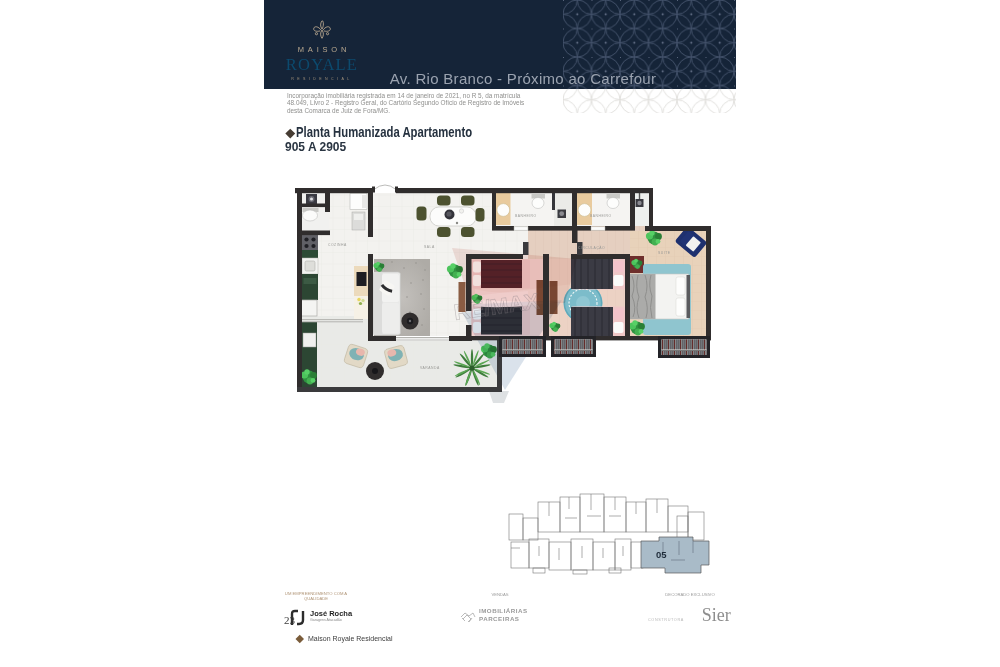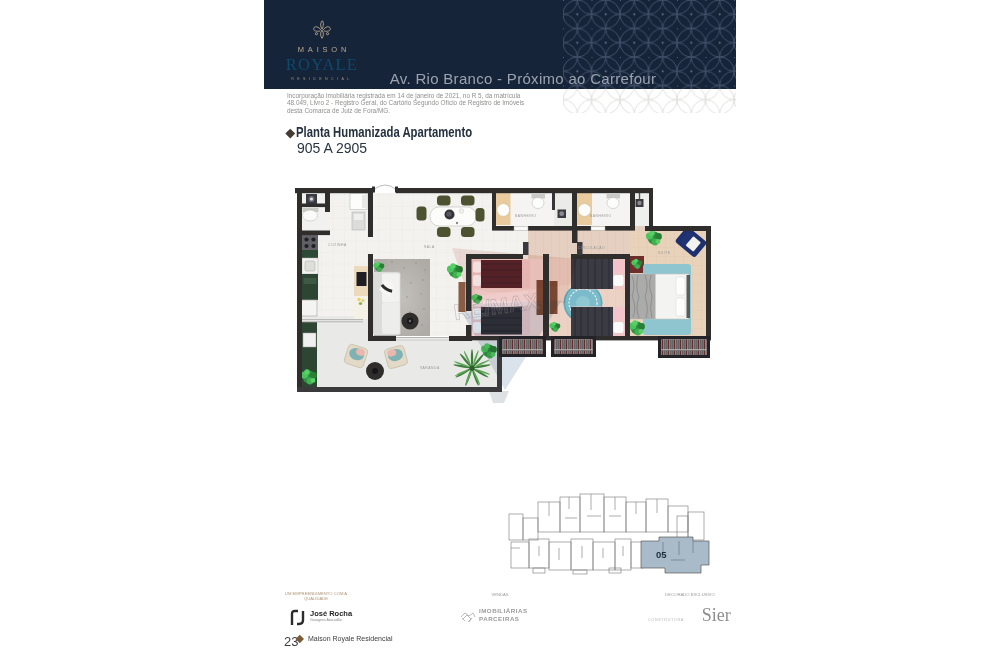--- a/index.html
+++ b/index.html
@@ -60,21 +60,21 @@
 <div class="abs" style="left:287px;top:92px;width:260px;font-size:6.4px;line-height:7.4px;color:#8f8f8d;">
 Incorporação imobiliária registrada em 14 de janeiro de 2021, no R 5, da matrícula<br>
 48.049, Livro 2 - Registro Geral, do Cartório Segundo Ofício de Registro de Imóveis<br>
 desta Comarca de Juiz de Fora/MG.
 </div>
 
 <div class="abs" style="left:287px;top:130px;width:6.5px;height:6.5px;background:#463c33;transform:rotate(45deg);"></div>
 
 <div class="abs" style="left:296px;top:124px;font-size:14.5px;font-weight:bold;letter-spacing:0px;color:#25313f;transform:scaleX(0.78);transform-origin:0 0;white-space:nowrap;">Planta Humanizada Apartamento</div>
 
-<div class="abs" style="left:297px;top:140px;font-size:14px;font-weight:normal;color:#2a3542;">905 A 2905</div>
+<div class="abs" style="left:285px;top:140px;font-size:12px;font-weight:bold;color:#2a3542;">905 A 2905</div>
 
 <svg id="plan" class="abs" style="left:280px;top:178px;" width="440" height="235" viewBox="280 178 440 235">
 <defs>
   <pattern id="grid" width="11.5" height="11.5" patternUnits="userSpaceOnUse">
     <path d="M11.5,0 V11.5 H0" fill="none" stroke="#e9e7e3" stroke-width="0.7"></path>
   </pattern>
   <pattern id="plank" width="9" height="9" patternUnits="userSpaceOnUse">
     <path d="M9,0 V9" fill="none" stroke="#d9bfa4" stroke-width="0.7"></path>
     <path d="M0,4.5 H9" fill="none" stroke="#dfc6ac" stroke-width="0.4"></path>
   </pattern>
@@ -627,17 +627,17 @@
   </svg>
   <div style="float:left;margin-left:2px;font-size:6.2px;font-weight:bold;letter-spacing:0.5px;color:#9a9a9a;line-height:7.5px;">IMOBILIÁRIAS<br>PARCEIRAS</div>
 </div>
 
 <div class="abs" style="left:655px;top:592px;width:70px;text-align:center;font-size:4.2px;color:#9b9b9b;">DECORADO EXCLUSIVO</div>
 
 <div class="abs" style="left:648px;top:605px;width:80px;">
   <span style="font-size:3.8px;color:#b8b8b8;letter-spacing:0.6px;">CONSTRUTORA</span><span style="font-family:'Liberation Serif',serif;font-size:18px;color:#8e8e8e;margin-left:18px;">Sier</span>
 </div>
 
-<div class="abs" style="left:284px;top:634px;font-size:13px;color:#3c3c3c;">23</div>
+<div class="abs" style="left:284px;top:614px;font-size:11px;color:#3c3c3c;font-family:Liberation Serif, serif;">23</div>
 
 <div class="abs" style="left:297px;top:636px;width:5.5px;height:5.5px;background:#7a5c3a;transform:rotate(45deg);"></div>
 
 <div class="abs" style="left:308px;top:635px;font-size:7px;color:#3c3c3c;">Maison Royale Residencial</div>
 
 </body></html>

